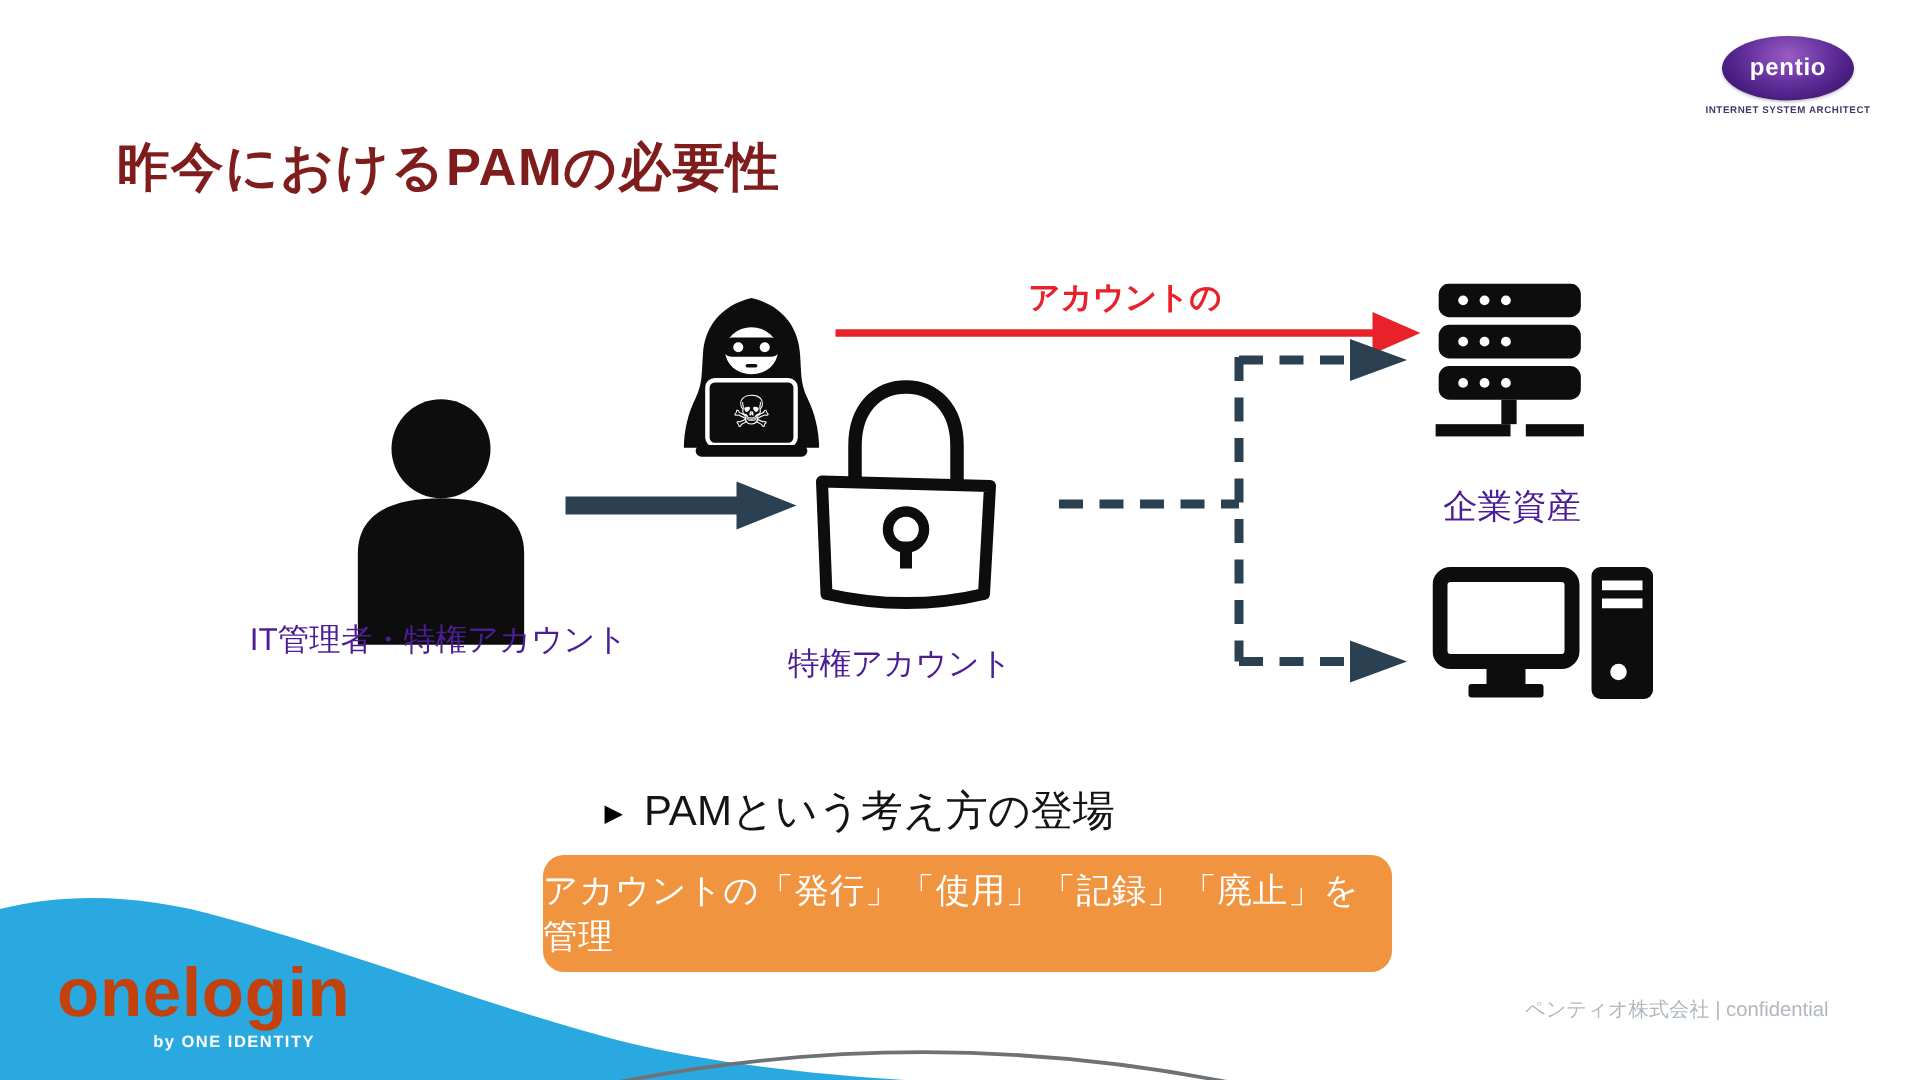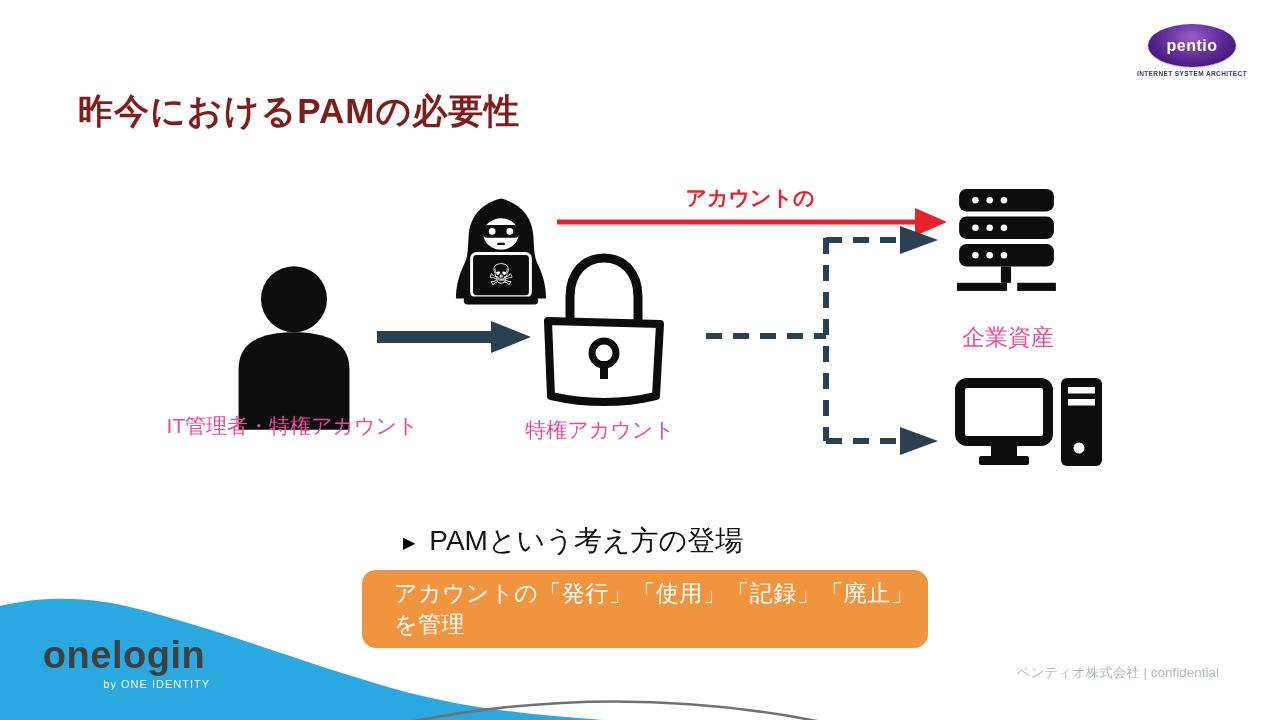--- a/index.html
+++ b/index.html
@@ -29,51 +29,51 @@
     display: flex; align-items: center; justify-content: center;
     box-shadow: 0 1px 2px rgba(0,0,0,.25);
   }
   .pentio-brand { color: #ffffff; font-size: 16px; font-weight: 700; letter-spacing: .5px; }
   .pentio-tagline {
     margin-top: 3px; font-size: 6.5px; font-weight: 700;
     color: #43386b; letter-spacing: .4px;
   }
 
   
-  .dlabel { color: #ec4899; font-size: 21px; text-align: center; }
+  .dlabel { color: #4c1d95; font-size: 21px; text-align: center; }
   .label-admin  { left: 140px; top: 412px; width: 305px; }
-  .label-lock   { left: 510px; top: 416px; width: 180px; }
+  .label-lock   { left: 510px; top: 428px; width: 180px; }
   .label-assets { left: 952px; top: 322px; width: 112px; font-size: 23px; }
   .label-attack {
     left: 655px; top: 184px; width: 190px; text-align: center;
     color: #e8212a; font-size: 21px; font-weight: 700;
   }
 
   
   .callout-heading {
     left: 403px; top: 522px;
     display: flex; align-items: center; gap: 14px;
     color: #141414; font-size: 28px;
   }
   .callout-bullet { font-size: 16px; color: #000; line-height: 1; padding-top: 3px; }
   .callout-box {
     left: 362px; top: 570px; width: 566px; height: 78px;
     background: #f09440; border-radius: 14px;
     display: flex; align-items: center; justify-content: center;
   }
-  .callout-box-text { color: #ffffff; font-size: 23px; font-weight: 500; letter-spacing: .5px; padding-left: 32px; }
+  .callout-box-text { color: #ffffff; font-size: 23px; font-weight: 500; letter-spacing: .5px; }
 
   
   .footer-left { left: 38px; top: 634px; width: 172px; text-align: right; z-index: 3; }
   .onelogin-wordmark {
-    color: #404040; font-size: 38px; font-weight: 700;
+    color: #c2410c; font-size: 46px; font-weight: 700;
     letter-spacing: .5px; text-align: center;
   }
   .onelogin-byline {
-    margin-top: 1px; color: #ffffff; font-size: 11px; font-weight: 400; letter-spacing: 1px;
+    margin-top: 1px; color: #ffffff; font-size: 11px; font-weight: 700; letter-spacing: 1px;
   }
   .footer-right {
     right: 61px; top: 664px;
     color: #b0b8bf; font-size: 13.5px; z-index: 3;
   }
   svg { display: block; }
 </style>
 </head>
 <body>
 

